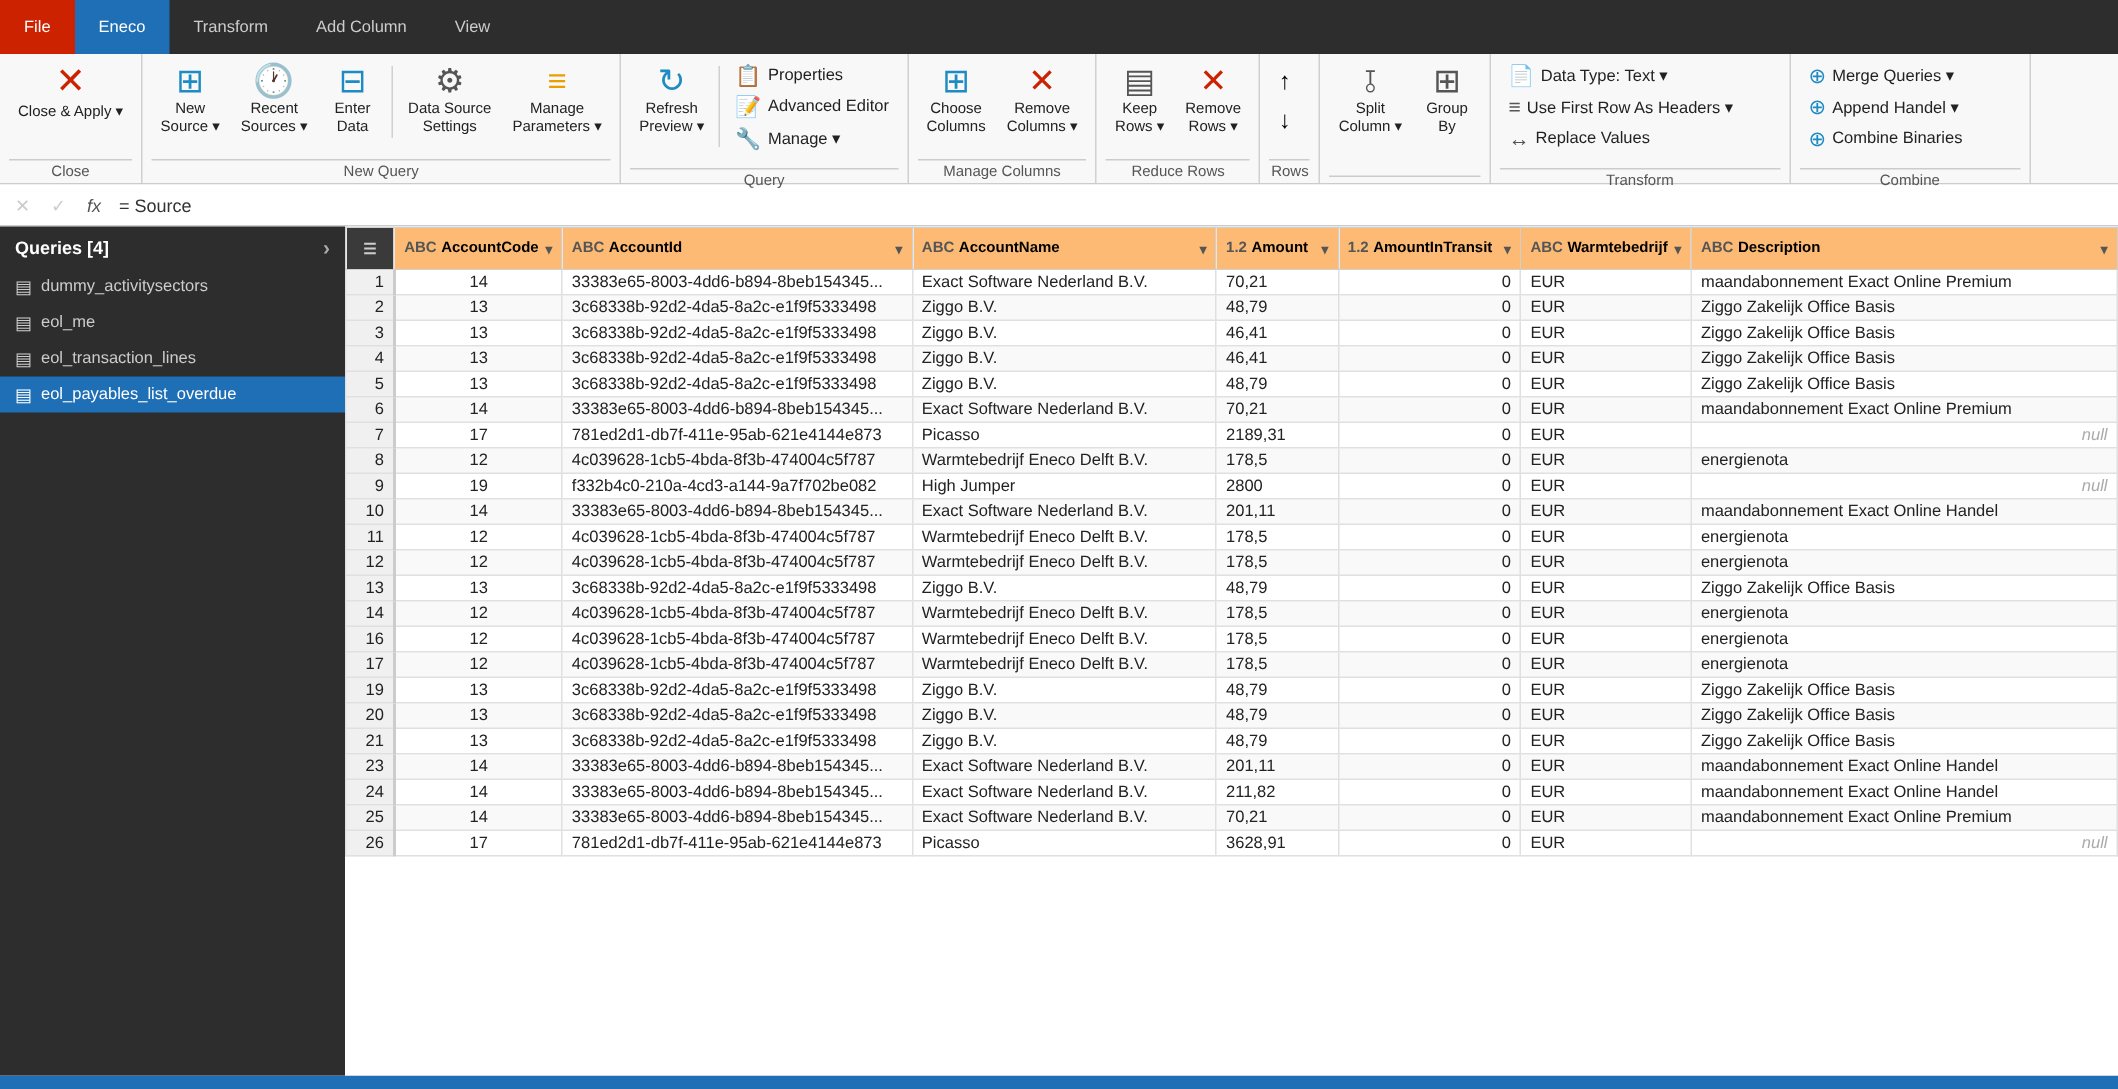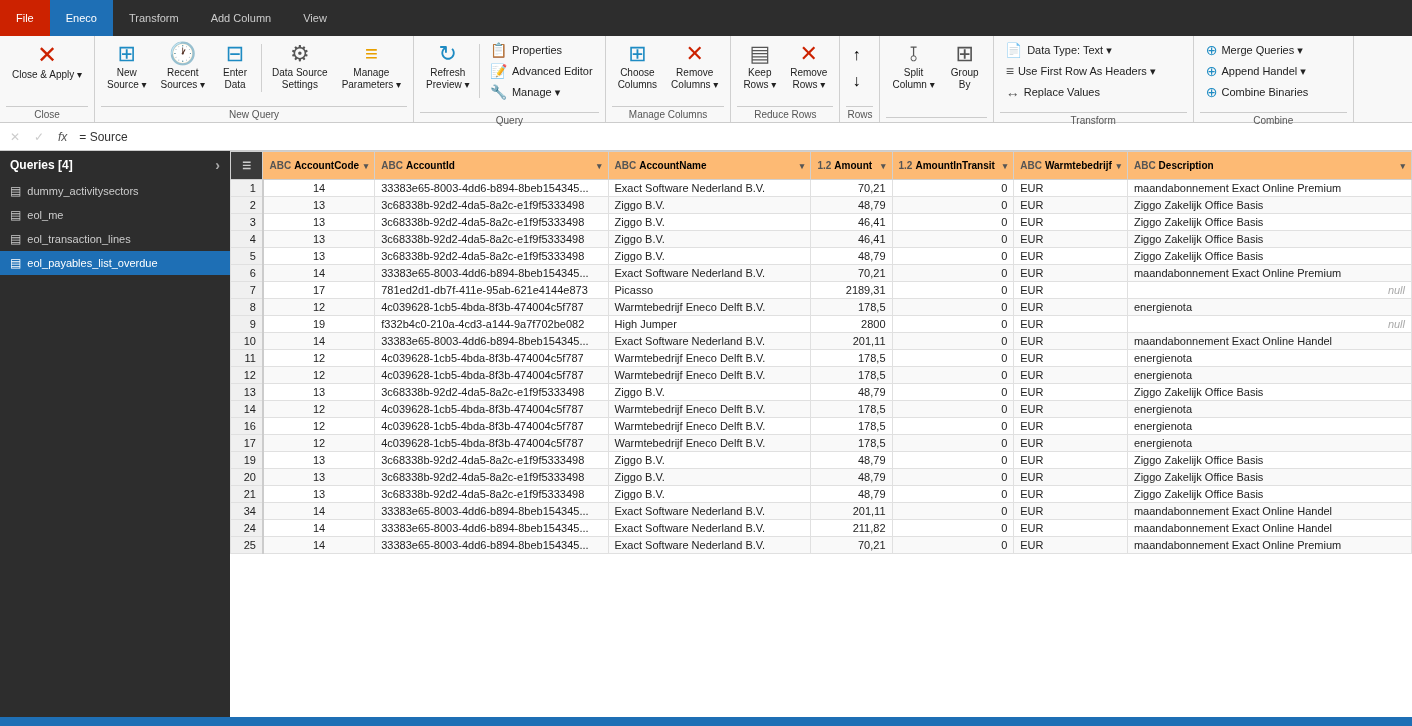--- a/index.html
+++ b/index.html
@@ -48,21 +48,21 @@
     .data-table { border-collapse: collapse; width: max-content; min-width: 100%; }
     .data-table th { background: #fdba74; border: 1px solid #d0d0d0; padding: 3px 6px; font-size: 10px; font-weight: 600; white-space: nowrap; position: sticky; top: 0; z-index: 10; }
     .data-table td { border: 1px solid #e0e0e0; padding: 2px 6px; font-size: 11px; white-space: nowrap; color: #222; }
     .data-table tr:nth-child(even) td { background: #f9f9f9; }
     .row-num { background: #f0f0f0 !important; color: #555; text-align: right; min-width: 30px; font-size: 10px; border-right: 2px solid #ccc !important; }
     .col-header-row th { height: 28px; }
     .col-type-icon { font-size: 10px; color: #555; }
     .col-header-inner { display: flex; align-items: center; gap: 3px; }
     .col-filter { font-size: 9px; color: #555; margin-left: auto; cursor: pointer; }
     .null-val { color: #aaa; font-style: italic; }
-    .amount-col { text-align: right; color: #1a6fb5; }
+    .amount-col { color: #1a6fb5; }
 
     
     .status-bar { height: 24px; background: #1e6fb5; display: flex; align-items: center; padding: 0 10px; color: white; font-size: 11px; gap: 20px; }
 
     
     .icon-close { color: #cc2200; font-size: 20px; }
 
     .sep { width: 1px; background: #d0d0d0; margin: 4px 2px; align-self: stretch; }
   </style>
 </head>
@@ -516,21 +516,21 @@
       <td class="row-num">21</td>
       <td style="text-align:center;">13</td>
       <td>3c68338b-92d2-4da5-8a2c-e1f9f5333498</td>
       <td>Ziggo B.V.</td>
       <td class="amount-col">48,79</td>
       <td style="text-align:right;">0</td>
       <td>EUR</td>
       <td style="">Ziggo Zakelijk Office Basis</td>
     </tr>
           <tr>
-      <td class="row-num">34</td>
+      <td class="row-num">23</td>
       <td style="text-align:center;">14</td>
       <td>33383e65-8003-4dd6-b894-8beb154345...</td>
       <td>Exact Software Nederland B.V.</td>
       <td class="amount-col">201,11</td>
       <td style="text-align:right;">0</td>
       <td>EUR</td>
       <td style="">maandabonnement Exact Online Handel</td>
     </tr>
           <tr>
       <td class="row-num">24</td>
@@ -545,20 +545,30 @@
           <tr>
       <td class="row-num">25</td>
       <td style="text-align:center;">14</td>
       <td>33383e65-8003-4dd6-b894-8beb154345...</td>
       <td>Exact Software Nederland B.V.</td>
       <td class="amount-col">70,21</td>
       <td style="text-align:right;">0</td>
       <td>EUR</td>
       <td style="">maandabonnement Exact Online Premium</td>
     </tr>
+          <tr>
+      <td class="row-num">26</td>
+      <td style="text-align:center;">17</td>
+      <td>781ed2d1-db7f-411e-95ab-621e4144e873</td>
+      <td>Picasso</td>
+      <td class="amount-col">3628,91</td>
+      <td style="text-align:right;">0</td>
+      <td>EUR</td>
+      <td style="text-align:right;"><span class="null-val">null</span></td>
+    </tr>
         </tbody>
     </table>
   </div>
 
 </div>
 
 <div class="status-bar">
   <span></span>
 </div>
 

